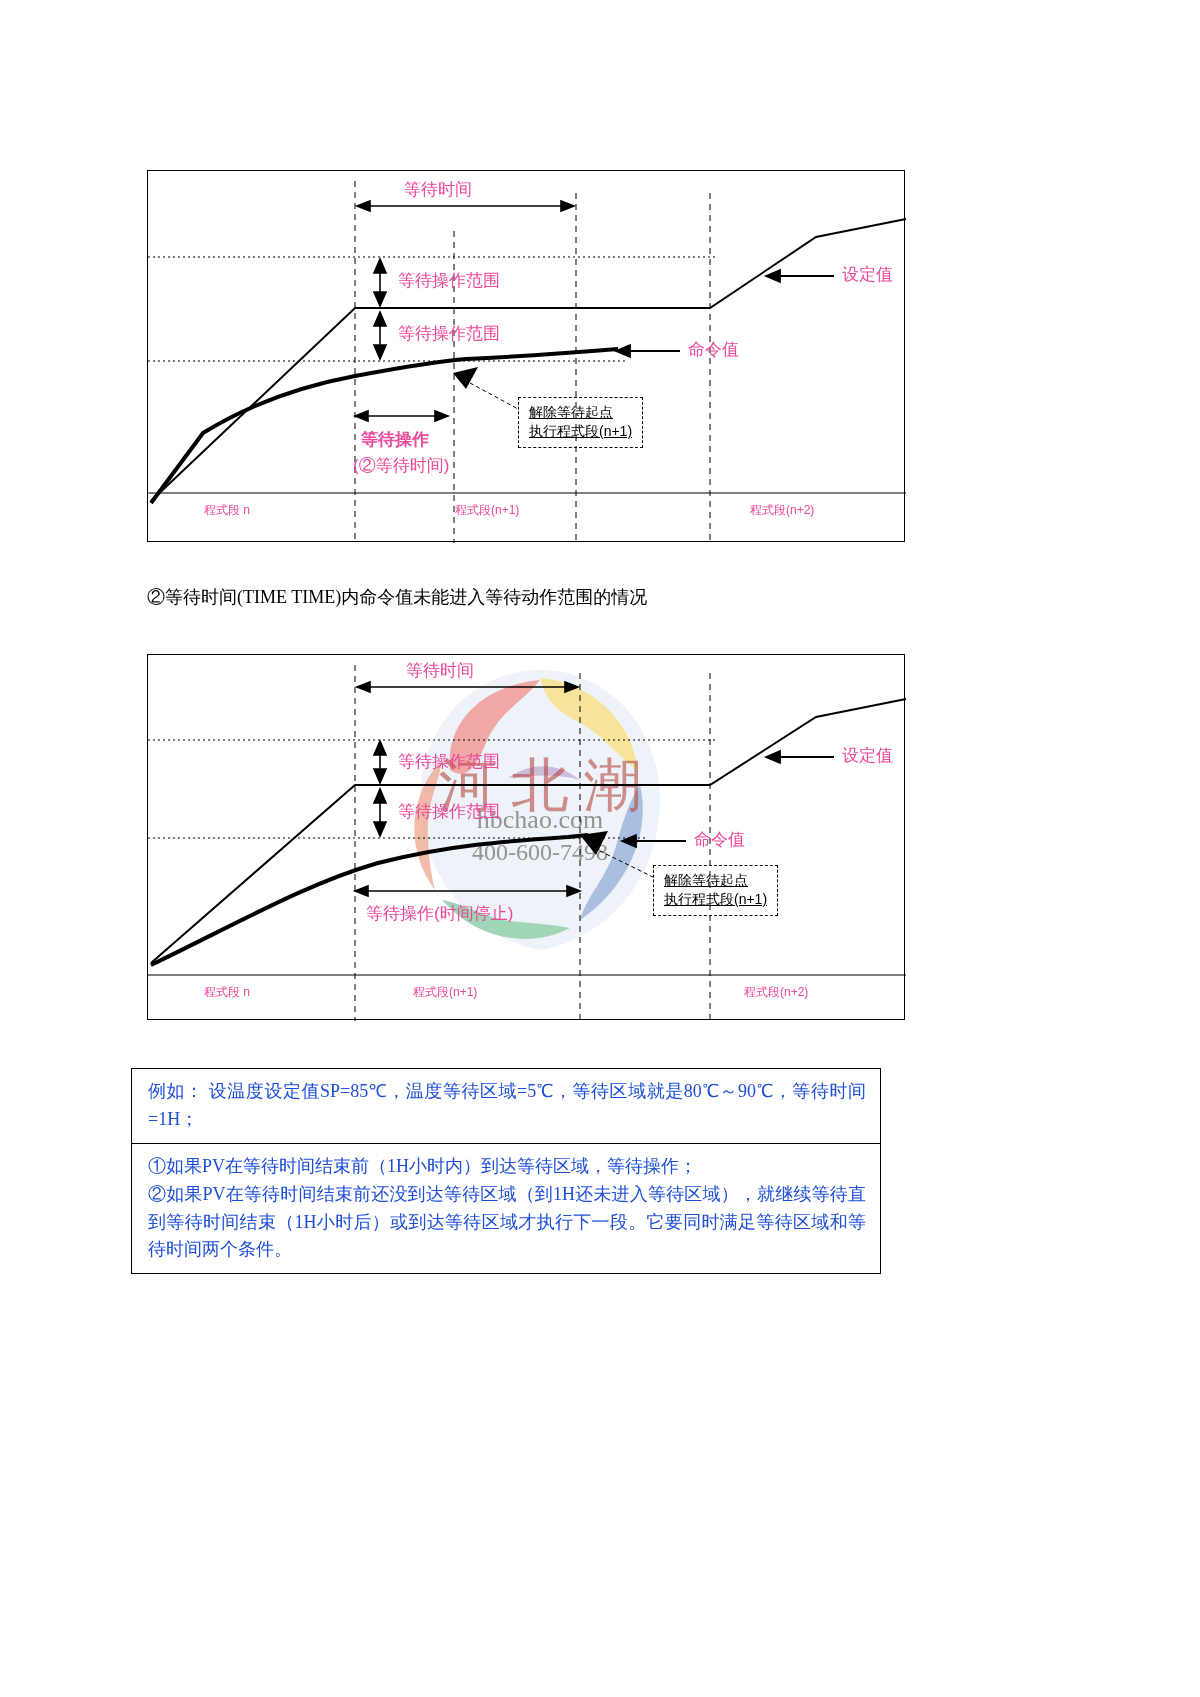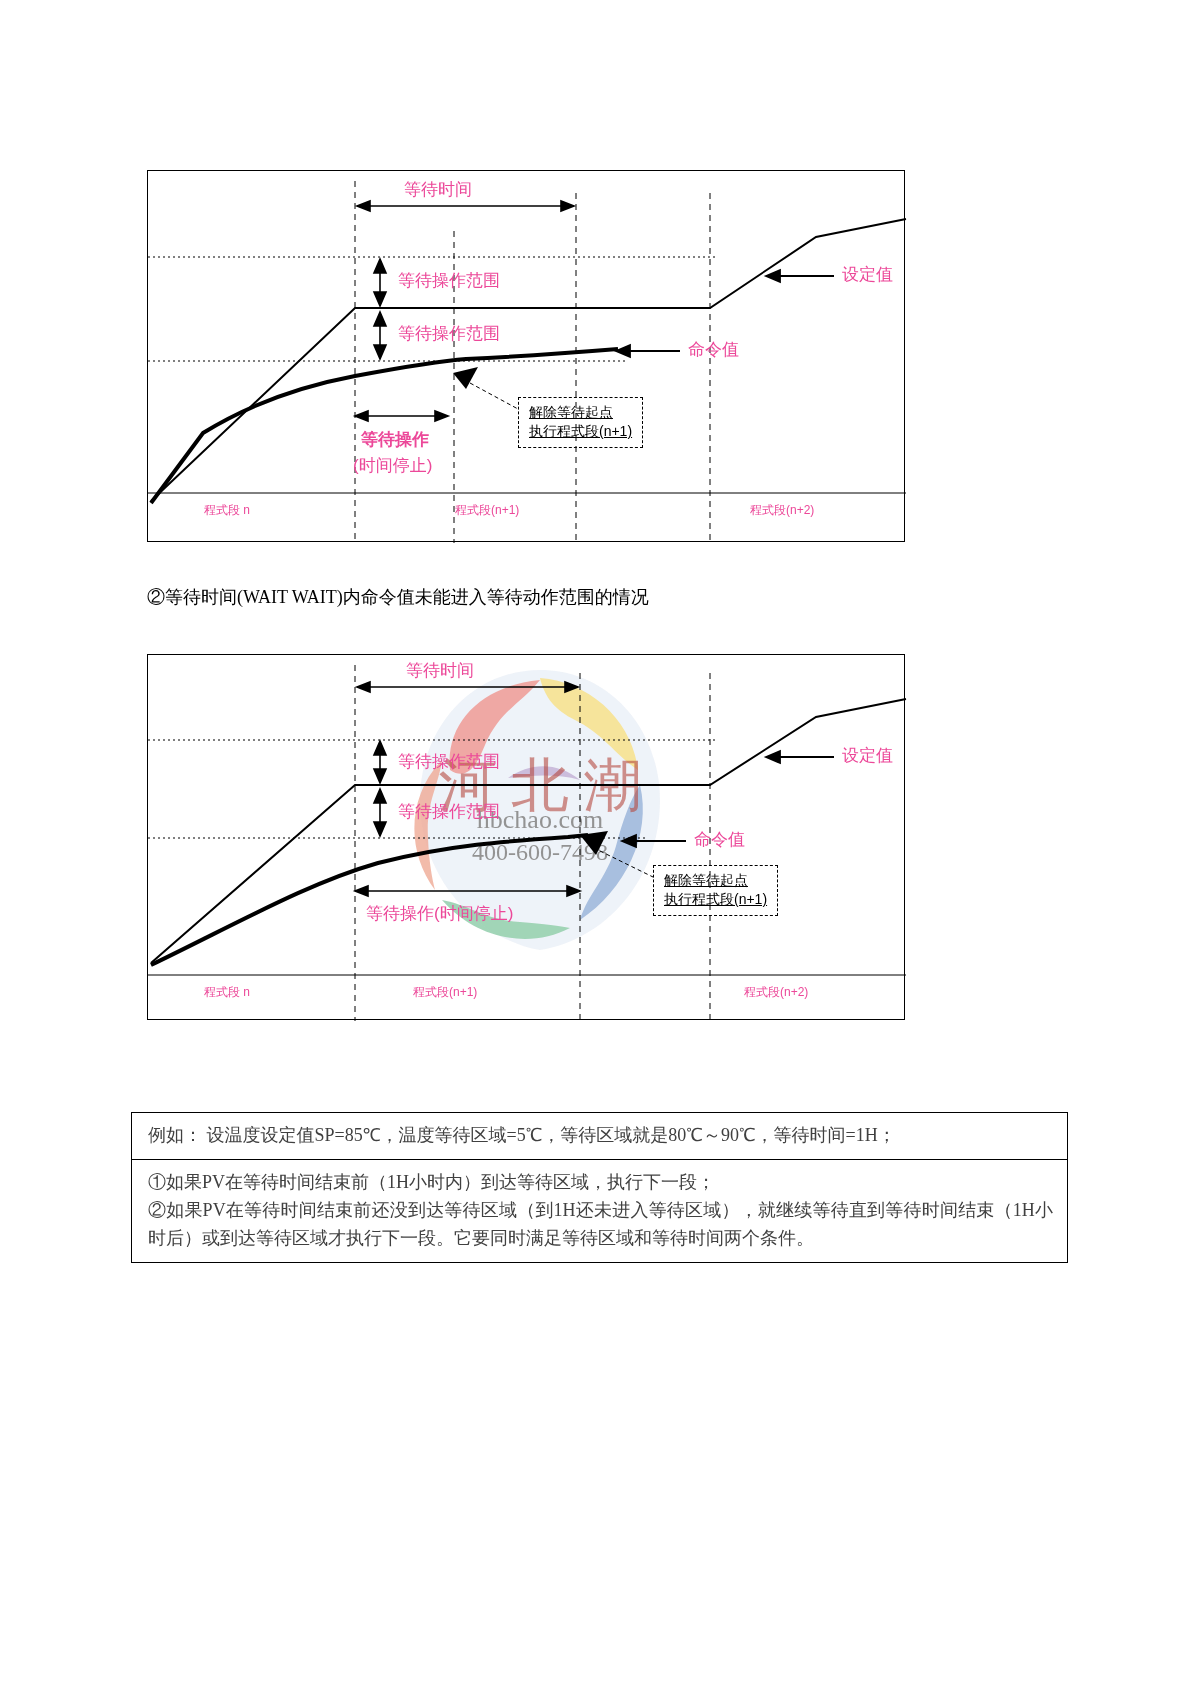--- a/index.html
+++ b/index.html
@@ -72,27 +72,26 @@
     font-family: "Liberation Serif", serif;
     font-size: 18px;
     color: #000;
     white-space: nowrap;
   }
   
   #example-box {
     position: absolute;
     left: 131px;
     top: 1068px;
-    width: 937px;
+    width: 750px;
     border: 1px solid #000;
     box-sizing: border-box;
     font-family: "Liberation Serif", serif;
     font-size: 18px;
-    color: #404040;
-    margin-top: 44px;
+    color: #1d4ed8;
   }
   #example-box .row {
     padding: 9px 14px 9px 16px;
   }
   #example-box .row.first {
     border-bottom: 1px solid #000;
   }
   #example-box p {
     margin: 0;
     line-height: 1.55;
@@ -188,33 +187,33 @@
       <polygon points="305,202 330,196 318,218" fill="#000"></polygon>
       <line x1="322" y1="212" x2="370" y2="238" stroke="#000" stroke-width="1" stroke-dasharray="4,3"></line>
     </svg>
 
     <div class="lbl" style="left:256px; top:8px;">等待时间</div>
     <div class="lbl" style="left:250px; top:99px;">等待操作范围</div>
     <div class="lbl" style="left:250px; top:152px;">等待操作范围</div>
     <div class="lbl" style="left:694px; top:93px;">设定值</div>
     <div class="lbl" style="left:540px; top:168px;">命令值</div>
     <div class="lbl" style="left:213px; top:258px;font-weight:bold;">等待操作</div>
-    <div class="lbl" style="left:205px; top:284px;">(时间停止)</div>
+    <div class="lbl" style="left:205px; top:284px;">(②等待时间)</div>
 
     <div class="dashbox" style="left:370px; top:226px;">
       <div>解除等待起点</div>
       <div>执行程式段(n+1)</div>
     </div>
 
     <div class="lbl seg-label" style="left:56px; top:332px;">程式段 n</div>
     <div class="lbl seg-label" style="left:307px; top:332px;">程式段(n+1)</div>
     <div class="lbl seg-label" style="left:602px; top:332px;">程式段(n+2)</div>
   </div>
 
-  <div id="caption-2">②等待时间(WAIT WAIT)内命令值未能进入等待动作范围的情况</div>
+  <div id="caption-2">②等待时间(TIME TIME)内命令值未能进入等待动作范围的情况</div>
 
   <div class="diagram" id="diagram-2">
     <svg width="758" height="366" viewBox="0 0 758 366">
 
       <line x1="0" y1="85" x2="568" y2="85" stroke="#000" stroke-width="1" stroke-dasharray="2,3"></line>
       <line x1="0" y1="183" x2="500" y2="183" stroke="#000" stroke-width="1" stroke-dasharray="2,3"></line>
 
       <line x1="207" y1="10" x2="207" y2="366" stroke="#000" stroke-width="1" stroke-dasharray="6,5"></line>
       <line x1="432" y1="18" x2="432" y2="366" stroke="#000" stroke-width="1" stroke-dasharray="6,5"></line>
       <line x1="562" y1="18" x2="562" y2="366" stroke="#000" stroke-width="1" stroke-dasharray="6,5"></line>
@@ -278,18 +277,18 @@
     <div class="lbl seg-label" style="left:56px; top:330px;">程式段 n</div>
     <div class="lbl seg-label" style="left:265px; top:330px;">程式段(n+1)</div>
     <div class="lbl seg-label" style="left:596px; top:330px;">程式段(n+2)</div>
   </div>
 
   <div id="example-box">
     <div class="row first">
       <p>例如：  设温度设定值SP=85℃，温度等待区域=5℃，等待区域就是80℃～90℃，等待时间=1H；</p>
     </div>
     <div class="row">
-      <p>①如果PV在等待时间结束前（1H小时内）到达等待区域，执行下一段；</p>
+      <p>①如果PV在等待时间结束前（1H小时内）到达等待区域，等待操作；</p>
       <p>②如果PV在等待时间结束前还没到达等待区域（到1H还未进入等待区域），就继续等待直到等待时间结束（1H小时后）或到达等待区域才执行下一段。它要同时满足等待区域和等待时间两个条件。</p>
     </div>
   </div>
 
 </div>
 
 </body></html>

